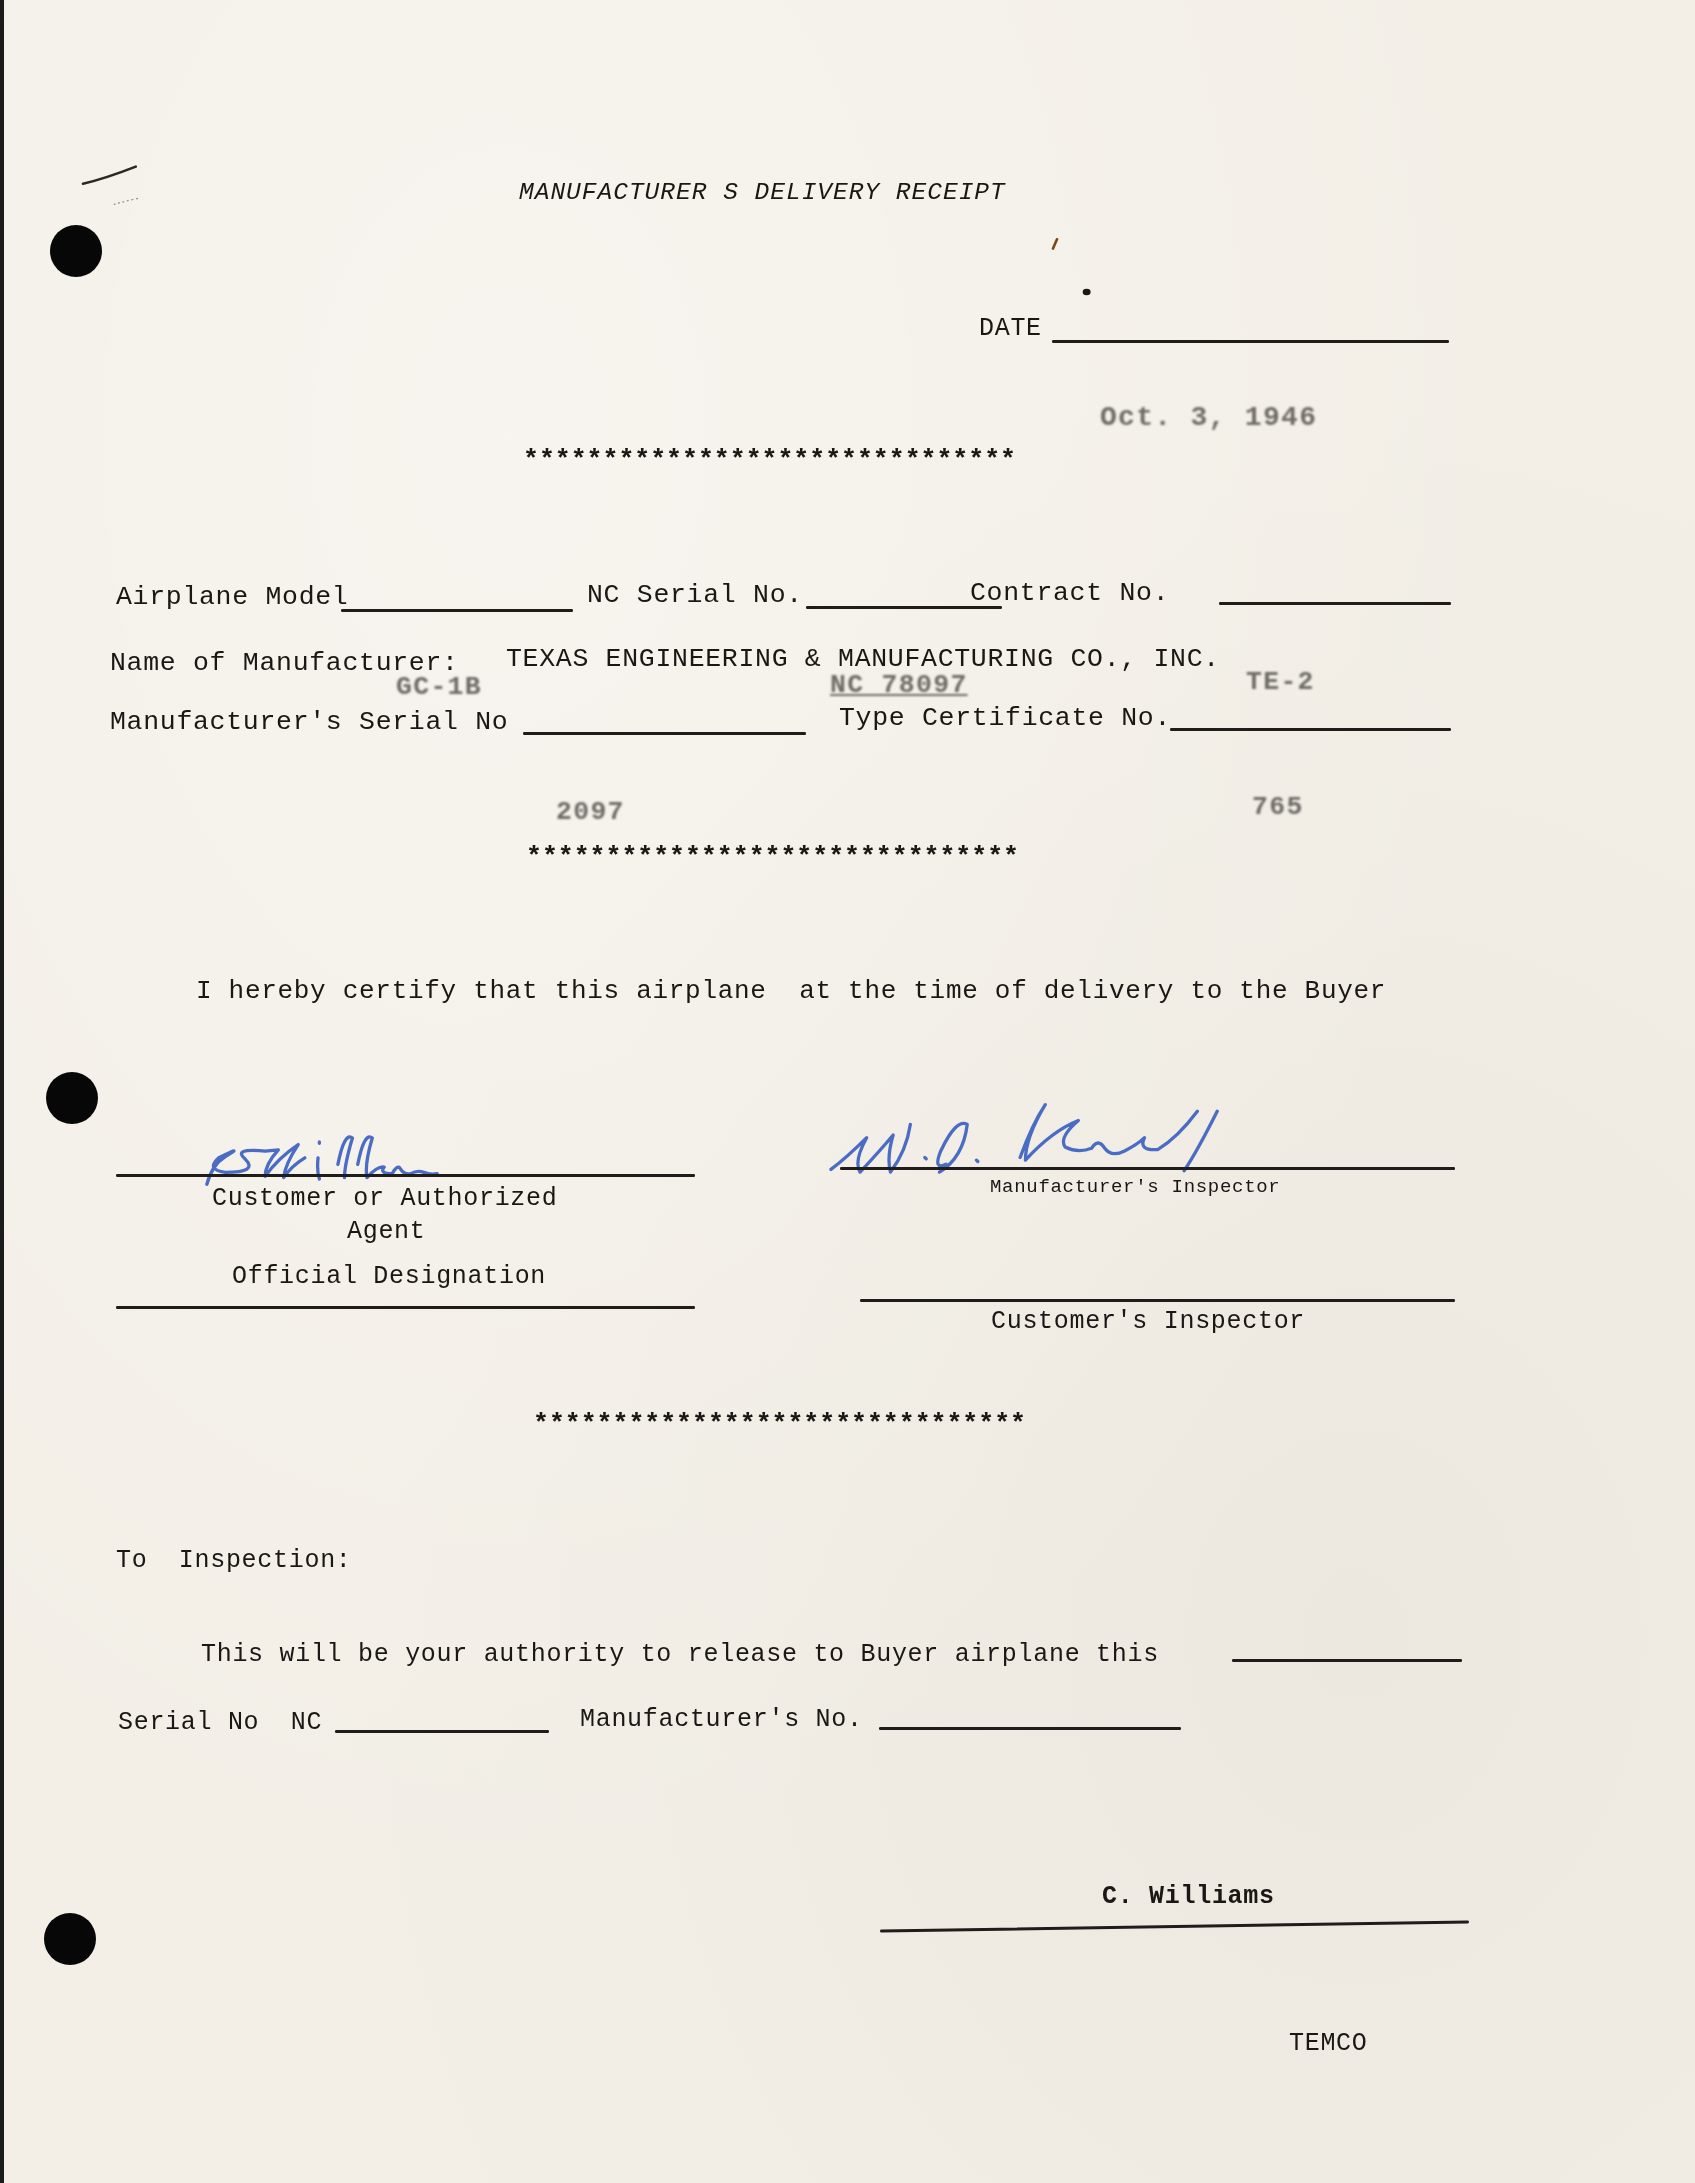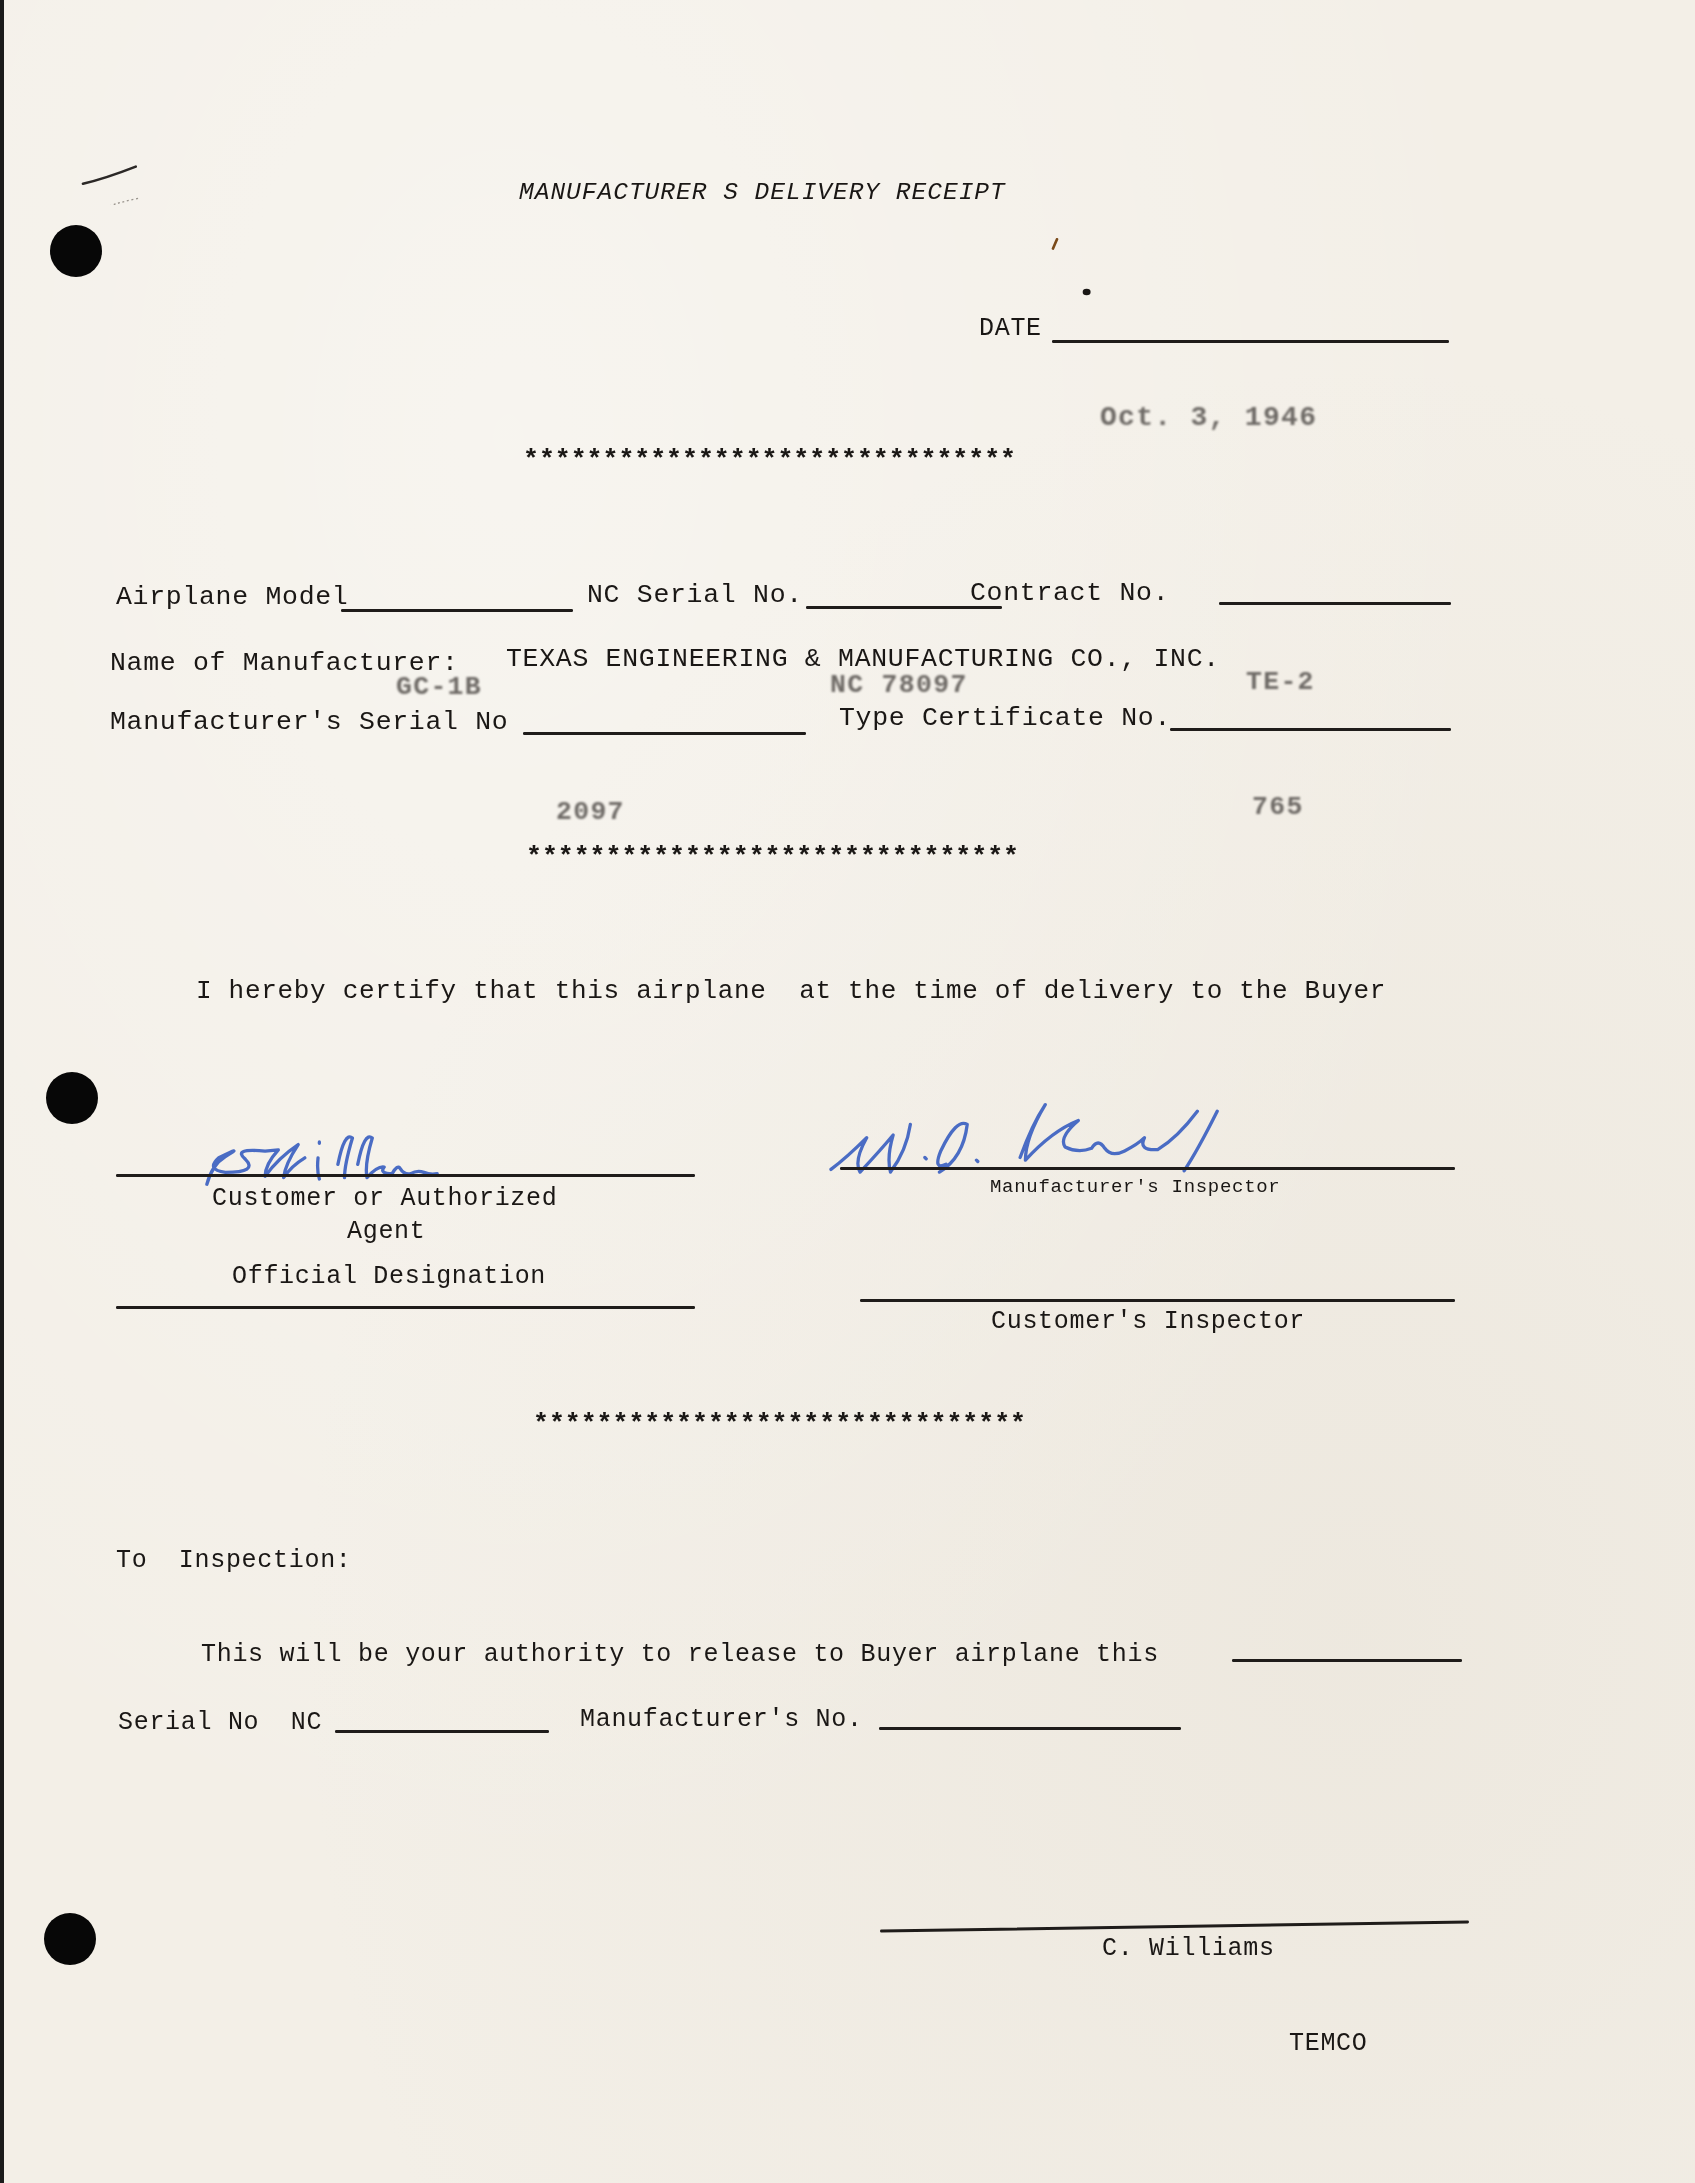--- a/index.html
+++ b/index.html
@@ -144,21 +144,21 @@
   <div class="line" style="left:341px; top:609px; width:232px;"></div>
   <div class="t" style="left:587px; top:582px;">NC Serial No.</div>
   <div class="line" style="left:806px; top:606px; width:196px;"></div>
   <div class="t" style="left:970px; top:580px;">Contract No.</div>
   <div class="line" style="left:1219px; top:602px; width:232px;"></div>
 
   <div class="t" style="left:110px; top:650px;">Name of Manufacturer:</div>
   <div class="t" style="left:506px; top:646px;">TEXAS ENGINEERING &amp; MANUFACTURING CO., INC.</div>
 
   <div class="filled" style="left:396px; top:672px; color:#6e6a66;">GC-1B</div>
-  <div class="filled" style="left:830px; top:670px; color:#6e6a66;">NC 78097</div>
+  <div class="filled" style="left:830px; top:670px; color:#6e6a66;text-decoration:underline;">NC 78097</div>
   <div class="filled" style="left:1246px; top:667px; color:#6e6a66;">TE-2</div>
 
   <div class="t" style="left:110px; top:709px;">Manufacturer's Serial No</div>
   <div class="line" style="left:523px; top:732px; width:283px;"></div>
   <div class="t" style="left:839px; top:705px;">Type Certificate No.</div>
   <div class="line" style="left:1170px; top:728px; width:281px;"></div>
 
   <div class="filled" style="left:556px; top:797px; color:#6e6a66;">2097</div>
   <div class="filled" style="left:1252px; top:792px; color:#6e6a66;">765</div>
 
@@ -188,16 +188,16 @@
 
   <div class="t" style="left:116px; top:1548px; font-size:25px;">To  Inspection:</div>
   <div class="t" style="left:201px; top:1642px; font-size:25px;">This will be your authority to release to Buyer airplane this</div>
   <div class="line" style="left:1232px; top:1659px; width:230px;"></div>
   <div class="t" style="left:118px; top:1710px; font-size:25px;">Serial No  NC</div>
   <div class="line" style="left:335px; top:1730px; width:214px;"></div>
   <div class="t" style="left:580px; top:1707px; font-size:25px;">Manufacturer's No.</div>
   <div class="line" style="left:879px; top:1727px; width:302px;"></div>
 
   <div class="line" style="left:880px; top:1925px; width:589px; transform: rotate(-0.9deg);"></div>
-  <div class="t" style="left:1102px; top:1936px; font-size:25px;">C. Williams</div>
+  <div class="t" style="left:1102px; top:1884px; font-size:25px;font-weight:bold;">C. Williams</div>
   <div class="t" style="left:1289px; top:2031px; font-size:25px;">TEMCO</div>
 </div>
 
 
 </body></html>

